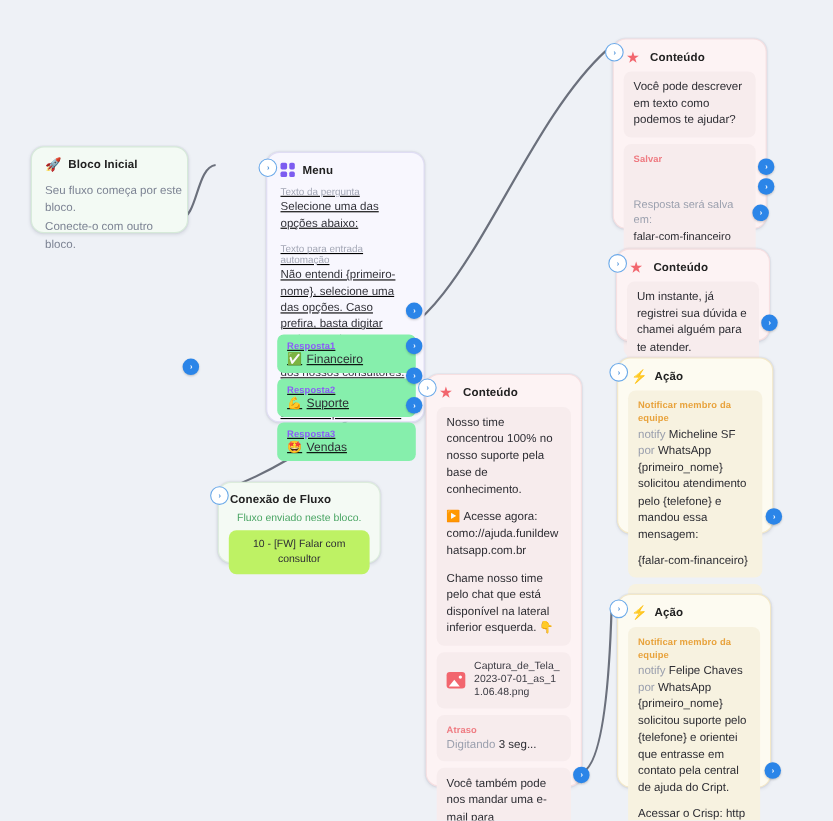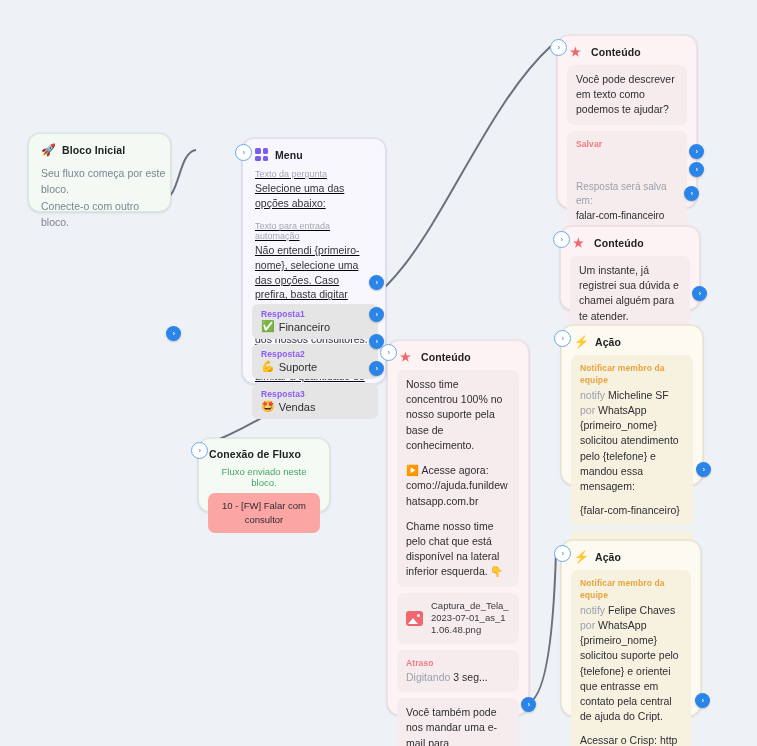--- a/index.html
+++ b/index.html
@@ -32,38 +32,38 @@
   .n-menu {background:#f8f7fe;border:1px solid #e0ddf4;}
   .n-content{background:#fdf3f4;border:1px solid #f6dfe1;}
   .n-action{background:#fdfbf1;border:1px solid #f3e8c8;}
   .n-flow  {background:#f4faf4;border:1px solid #dcecdc;}
 
   
   .blk{border-radius:7px;padding:7px 9px;margin-bottom:6px;font-size:10.5px;line-height:1.45;color:#2d2d33;}
   .blk:last-child{margin-bottom:0;}
   .b-content{background:#f7eced;}
   .b-action{background:#f7f2e0;}
-  .b-flow{background:#fca5a5;}
+  .b-flow{background:#bef264;}
 
   .lbl{font-size:8.5px;font-weight:bold;margin-bottom:1px;letter-spacing:.1px;}
   .lbl-grey{color:#a3a7b5;font-weight:normal;font-size:9px;}
   .lbl-purple{color:#8b5cf6;}
   .lbl-red{color:#ef7b82;}
   .lbl-orange{color:#e8a33d;}
   .lbl-green{color:#4aa564;font-weight:normal;}
 
   .mtext{font-size:10.5px;color:#33333a;line-height:1.4;}
   .mtext b{font-weight:bold;}
   .muted{color:#9ba0ae;}
 
   
   .start-txt{font-size:10.5px;color:#7d8494;line-height:1.55;padding:2px 4px 0 12px;}
 
   
-  .menurow{background:#e5e5e5;border-radius:6px;padding:5px 9px 6px 9px;margin-bottom:5px;}
+  .menurow{background:#86efac;border-radius:6px;padding:5px 9px 6px 9px;margin-bottom:5px;text-decoration:underline;}
   .menurow .opt{font-size:11px;color:#2d2d33;display:flex;align-items:center;gap:4px;}
   .qblk{padding:2px 3px 0 3px;margin-bottom:9px;}
   .qblk .lbl-grey{margin-bottom:2px;}
 
   
   .filechip{display:flex;align-items:center;gap:8px;background:#f7eced;border-radius:7px;padding:7px 9px;margin-bottom:6px;}
   .filechip .fname{font-size:9.5px;color:#3a3a42;line-height:1.3;word-break:break-all;}
   .imgicon{width:17px;height:15px;flex:0 0 auto;background:#f2666e;border-radius:3px;position:relative;overflow:hidden;}
   .imgicon:after{content:"";position:absolute;left:2px;bottom:2px;width:0;height:0;border-left:5px solid transparent;border-right:5px solid transparent;border-bottom:6px solid #fff;}
   .imgicon:before{content:"";position:absolute;right:3px;top:3px;width:3px;height:3px;background:#fff;border-radius:50%;}
@@ -187,21 +187,21 @@
       <span>›</span>
     </div>
     <div class="port" style="left:126px;top:195px;">
       <span>›</span>
     </div>
     <div class="port" style="left:126px;top:222px;">
       <span>›</span>
     </div>
   </div>
 
-  <div class="node n-flow" style="left:198px;top:438px;width:132px;height:74px;">
+  <div class="node n-flow" style="left:198px;top:438px;width:148px;height:74px;">
     <div class="hdr" style="padding-left:10px;">
       <span>Conexão de Fluxo</span>
     </div>
     <div class="body" style="padding:0 9px;">
       <div class="lbl-green" style="text-align:center;font-size:9.5px;margin-bottom:5px;">Fluxo enviado neste bloco.</div>
       <div class="blk b-flow" style="text-align:center;font-size:9.5px;padding:6px 4px;">
         <span>10 - [FW] Falar com consultor</span>
       </div>
     </div>
     <div class="port inp" style="left:-8px;top:3px;">

